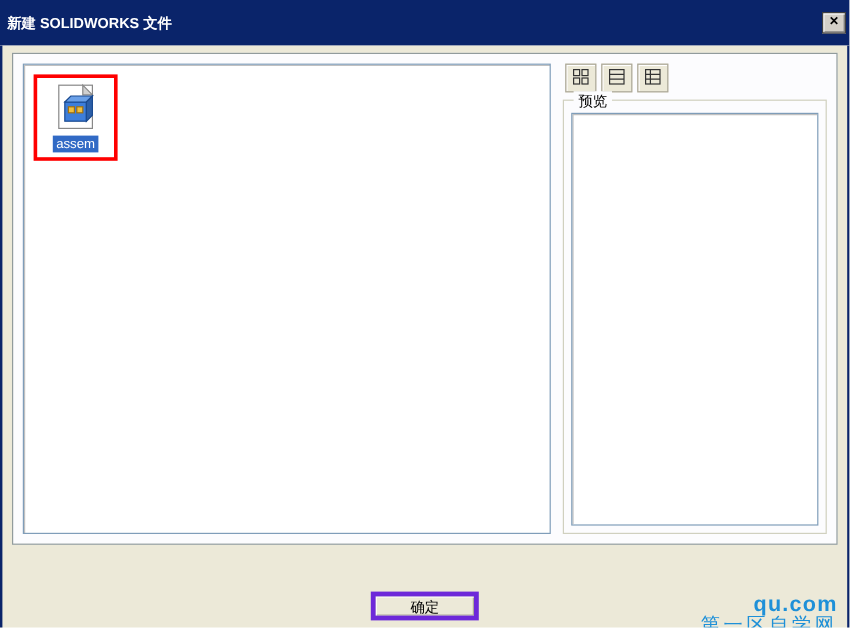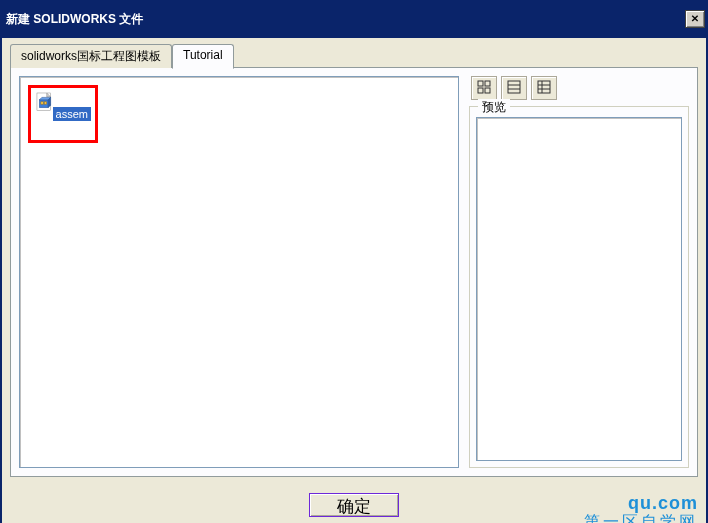--- a/index.html
+++ b/index.html
@@ -91,21 +91,21 @@
     box-sizing: border-box;
     position: relative;
   }
   .highlight-box {
     border: 3px solid #ff0000;
     display: inline-block;
     padding: 4px;
   }
   .file-item {
     display: flex;
-    flex-direction: row;
+    flex-direction: column;
     align-items: center;
     width: 56px;
     cursor: pointer;
   }
   .file-icon {
     width: 36px;
     height: 40px;
     margin-bottom: 4px;
   }
   .file-label {
@@ -166,24 +166,24 @@
     bottom: 18px;
     left: 0;
     right: 0;
     display: flex;
     justify-content: center;
   }
   .ok-btn {
     width: 90px;
     height: 24px;
     background: #ece9d8;
-    border: 1px solid #6d28d9;
+    border: 4px solid #6d28d9;
     box-shadow: inset 1px 1px 0 #fff, inset -1px -1px 0 #aca899;
     cursor: pointer;
-    font-size: 17px;
+    font-size: 12px;
     font-family: Liberation Serif, serif;
   }
   .watermark {
     position: absolute;
     right: 8px;
     bottom: 4px;
     display: flex;
     align-items: flex-end;
     pointer-events: none;
   }
@@ -212,28 +212,20 @@
 
 <div class="titlebar">
   <span>新建 SOLIDWORKS 文件</span>
   <div class="close-btn">
     <span>✕</span>
   </div>
 </div>
 
 <div class="dialog-body">
 
-  <div class="tabs">
-    <div class="tab">
-      <span>solidworks国标工程图模板</span>
-    </div>
-    <div class="tab active">
-      <span>Tutorial</span>
-    </div>
-  </div>
 
   <div class="tab-panel">
 
     <div class="left-area">
       <div class="highlight-box">
         <div class="file-item">
           <span class="file-icon">
             <svg viewBox="0 0 36 40">
               <rect x="4" y="2" width="28" height="36" fill="#ffffff" stroke="#888" stroke-width="1"></rect>
               <polygon points="24,2 32,10 24,10" fill="#d0d0d0" stroke="#888" stroke-width="1"></polygon>

